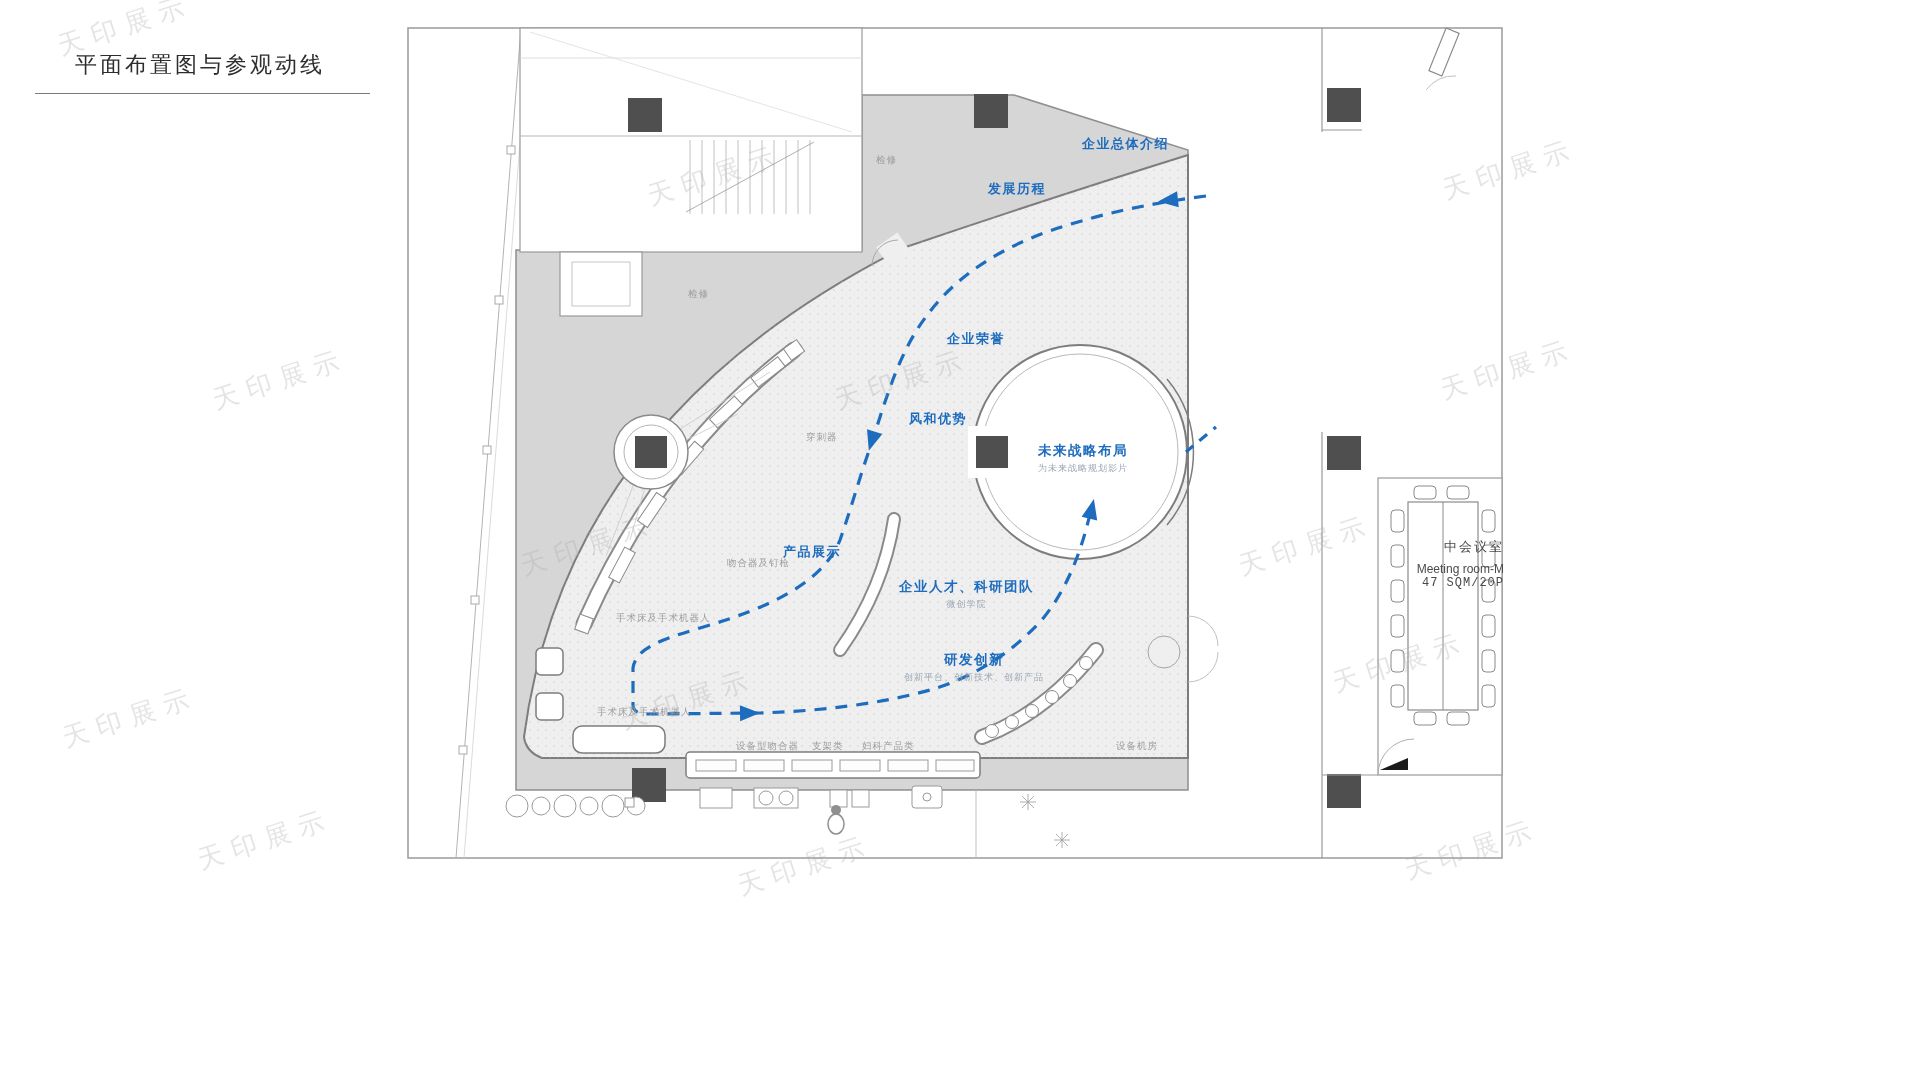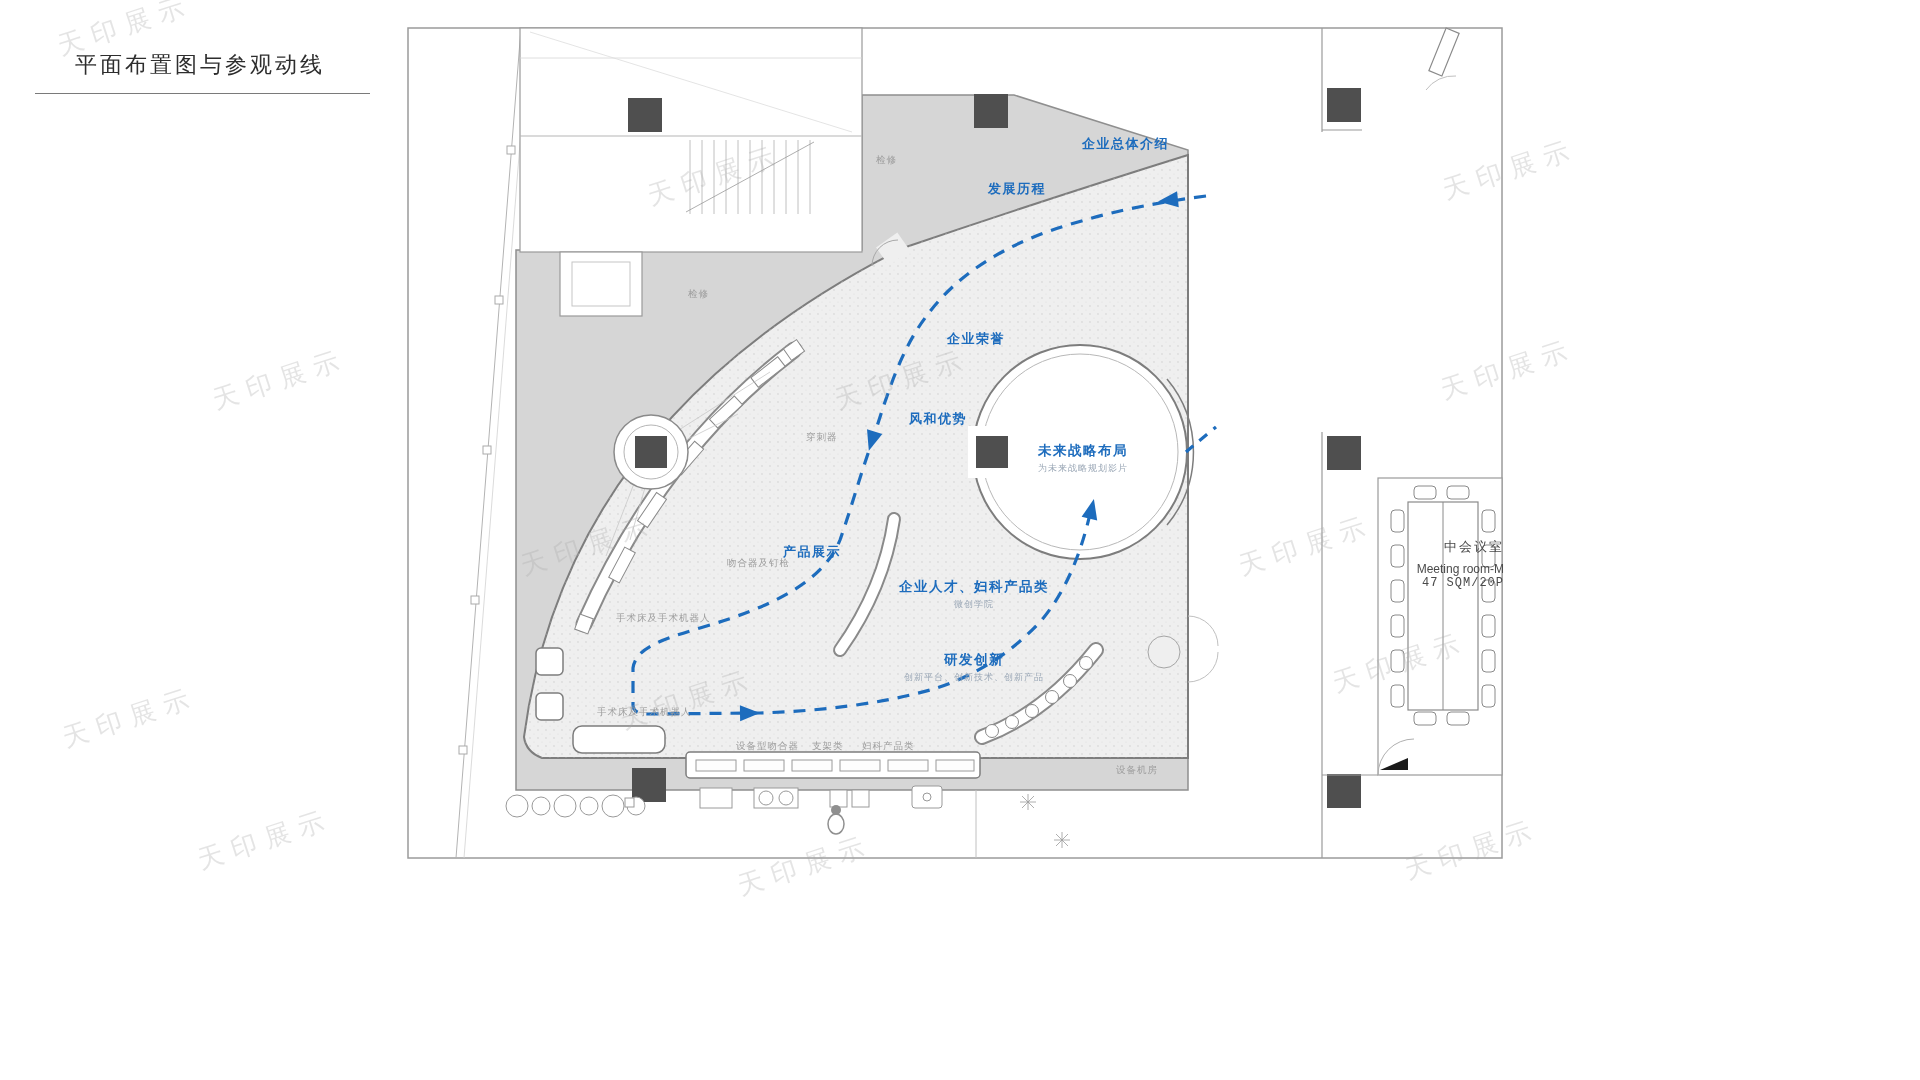--- a/index.html
+++ b/index.html
@@ -260,38 +260,38 @@
 <div class="stop" style="left:1082px;top:135px">企业总体介绍</div>
 <div class="stop" style="left:988px;top:180px">发展历程</div>
 <div class="stop" style="left:947px;top:330px">企业荣誉</div>
 <div class="stop" style="left:909px;top:410px">风和优势</div>
 <div class="stop-group" style="left:1038px;top:442px">
   <div class="stop-label">未来战略布局</div>
   <div class="stop-sub">为未来战略规划影片</div>
 </div>
 <div class="stop" style="left:783px;top:543px">产品展示</div>
 <div class="stop-group" style="left:899px;top:578px">
-  <div class="stop-label">企业人才、妇科产品类</div>
+  <div class="stop-label">企业人才、科研团队</div>
   <div class="stop-sub">微创学院</div>
 </div>
 <div class="stop-group" style="left:904px;top:651px">
   <div class="stop-label">研发创新</div>
   <div class="stop-sub">创新平台、创新技术、创新产品</div>
 </div>
 
 <div class="area" style="left:876px;top:154px">检修</div>
 <div class="area" style="left:688px;top:288px">检修</div>
 <div class="area" style="left:806px;top:431px">穿刺器</div>
 <div class="area" style="left:727px;top:557px">吻合器及钉枪</div>
 <div class="area" style="left:616px;top:612px">手术床及手术机器人</div>
 <div class="area" style="left:597px;top:706px">手术床及手术机器人</div>
 <div class="area" style="left:736px;top:740px">设备型吻合器</div>
 <div class="area" style="left:812px;top:740px">支架类</div>
 <div class="area" style="left:862px;top:740px">妇科产品类</div>
-<div class="area" style="left:1116px;top:764px">设备机房</div>
+<div class="area" style="left:1116px;top:740px">设备机房</div>
 
 <div class="meeting">
   <div class="cn">中会议室</div>
   <div class="en">Meeting room-M</div>
   <div class="spec">47 SQM/20P</div>
 </div>
 
 <div class="watermark" style="left:55px;top:8px">天印展示</div>
 <div class="watermark" style="left:645px;top:158px">天印展示</div>
 <div class="watermark" style="left:1440px;top:152px">天印展示</div>

